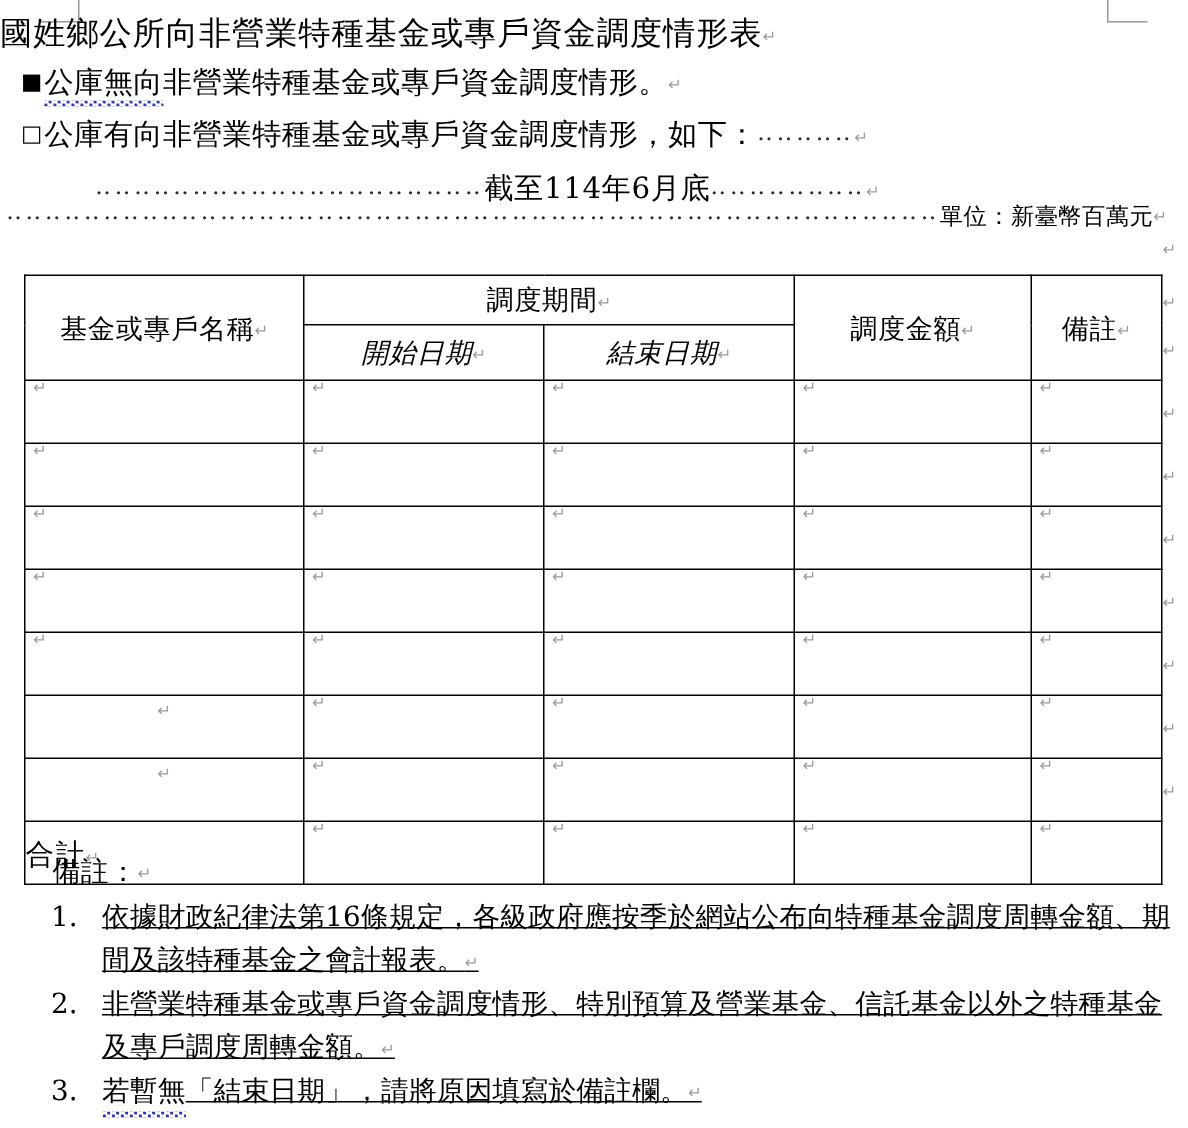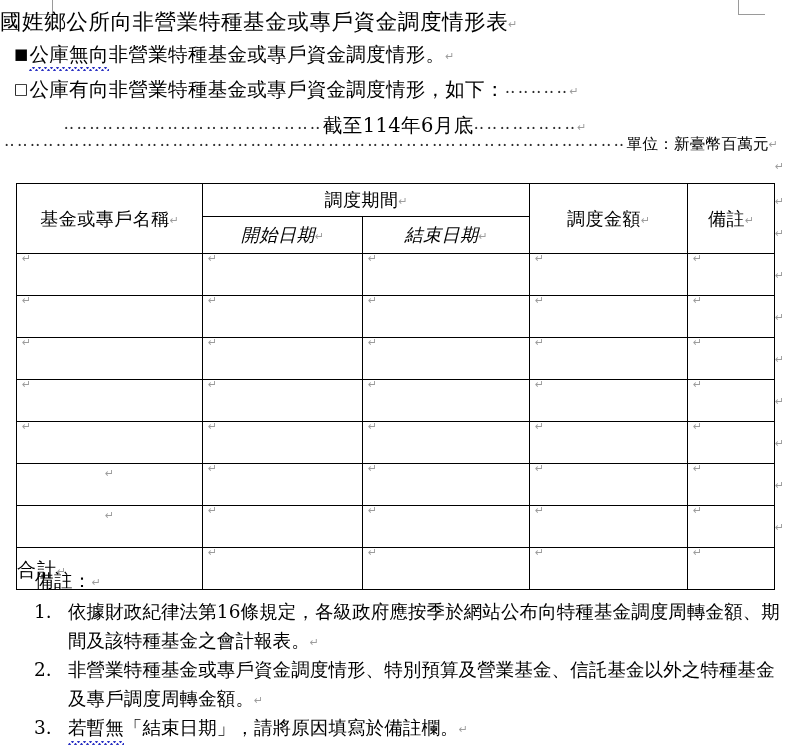--- a/index.html
+++ b/index.html
@@ -215,20 +215,21 @@
     left: 0;
     top: 0;
     width: 32px;
     font-family: "DejaVu Serif", "Liberation Serif", serif;
     font-size: 18.5px;
   }
   .note-body {
     display: block;
     padding-left: 34px;
     text-indent: 0;
+    text-decoration: underline;
   }
 </style>
 </head>
 <body>
 
 <div class="crop-mark crop-tl"></div>
 <div class="crop-mark crop-tr"></div>
 
 <div class="doc-title"><span>國姓鄉公所向非營業特種基金或專戶資金調度情形表</span><span class="pmark">↵</span></div>
 

